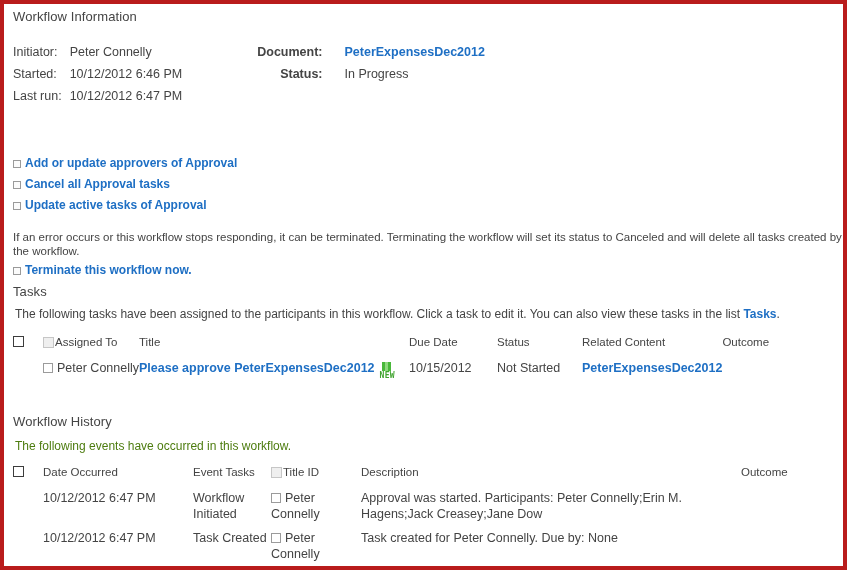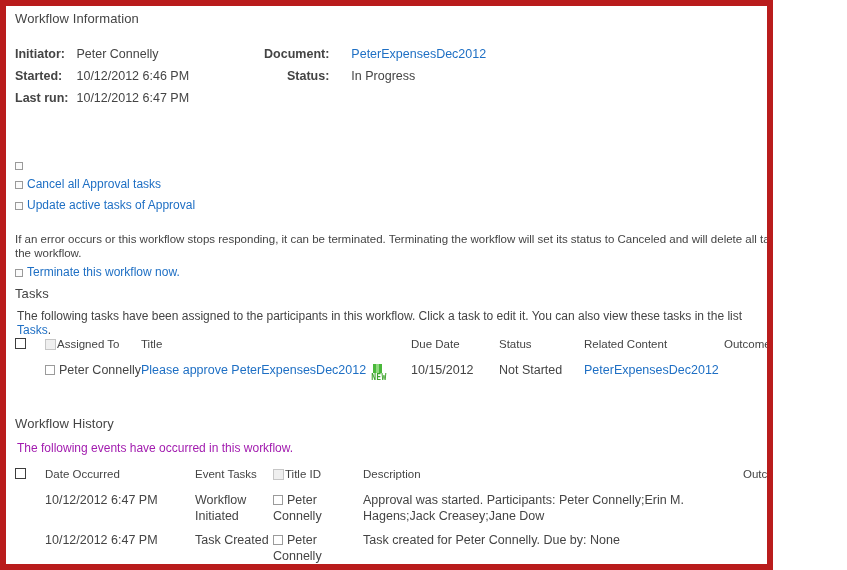--- a/index.html
+++ b/index.html
@@ -6,24 +6,24 @@
     margin: 0;
     padding: 0;
     background: #ffffff;
   }
   body {
     font-family: "Liberation Sans", sans-serif;
     color: #444444;
     font-size: 12px;
   }
   .frame {
-    width: 773px;
+    width: 847px;
     height: 570px;
     box-sizing: border-box;
-    border: 6px solid #b91c1c;
+    border: 4px solid #b91c1c;
     background: #ffffff;
     position: relative;
     overflow: hidden;
   }
 
   
   .section-title {
     font-size: 13px;
     color: #444444;
     font-weight: normal;
@@ -46,38 +46,39 @@
     border-collapse: collapse;
   }
   .wf-info td {
     font-size: 12.5px;
     color: #444444;
     padding: 0 0 8px 0;
     vertical-align: top;
     white-space: nowrap;
   }
   .wf-label {
-    font-weight: bold;
+    font-weight: normal;
     color: #333333;
     padding-right: 8px !important;
   }
   .col-gap {
     width: 75px;
   }
   .lbl2 {
     font-weight: bold;
     color: #333333;
     padding-right: 22px !important;
     text-align: right;
   }
 
   a.lnk {
     color: #1e6fc4;
     text-decoration: none;
     cursor: pointer;
+    font-weight: bold;
   }
 
   
   .actions {
     position: absolute;
     left: 9px;
     top: 152px;
     width: 830px;
   }
   .action-row {
@@ -230,21 +231,21 @@
   .hist-head {
     position: absolute;
     left: 9px;
     top: 410px;
   }
   .hist-desc {
     position: absolute;
     left: 11px;
     top: 435px;
     font-size: 12px;
-    color: #a21caf;
+    color: #4d7c0f;
   }
   .nowrap { white-space: nowrap; }
 </style>
 </head>
 <body>
 
 <div class="frame">
 
   <div class="section-title wf-info-title">Workflow Information</div>
 
@@ -274,20 +275,21 @@
         <td></td>
         <td></td>
       </tr>
     </tbody>
       </table>
   </div>
 
   <div class="actions">
     <div class="action-row">
       <span class="bullet-sq"></span>
+      <a class="lnk" href="#">Add or update approvers of Approval</a>
     </div>
     <div class="action-row">
       <span class="bullet-sq"></span>
       <a class="lnk" href="#">Cancel all Approval tasks</a>
     </div>
     <div class="action-row">
       <span class="bullet-sq"></span>
       <a class="lnk" href="#">Update active tasks of Approval</a>
     </div>
   </div>

